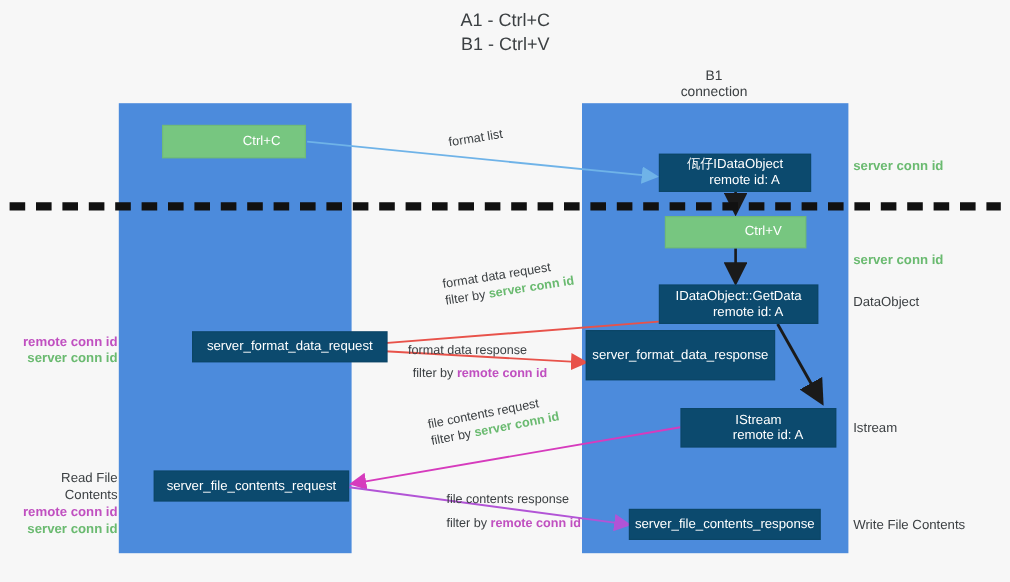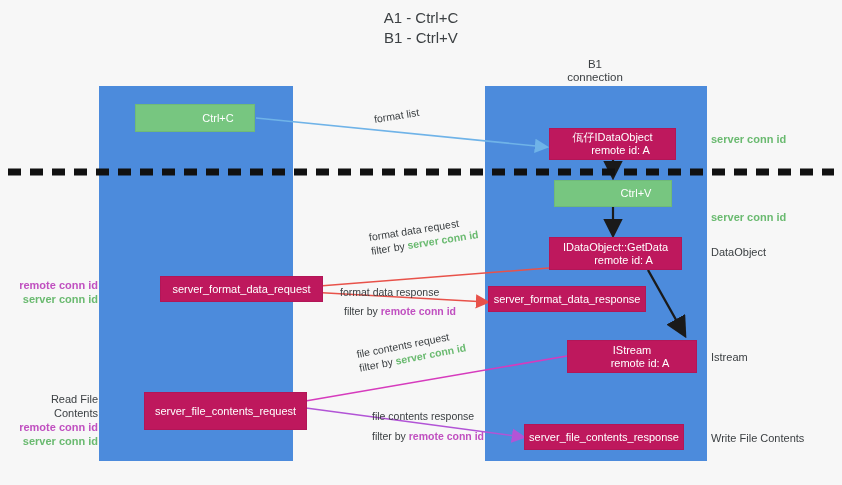--- a/index.html
+++ b/index.html
@@ -24,21 +24,21 @@
   .colhead .l2{display:block;}
 
   .lane{position:absolute;background:#4c8bdc;}
 
   .node{
     position:absolute;box-sizing:border-box;
     display:flex;flex-direction:column;align-items:center;justify-content:center;
     color:#ffffff;font-size:11px;line-height:13px;text-align:center;
     border:1px solid rgba(0,0,0,0.06);
   }
-  .node.orange{background:#be185d;}
+  .node.orange{background:#0c4a6e;}
   .node.green{background:#77c680;padding-left:46px;}
   .node .sub{font-size:11px;line-height:13px;margin-left:16px;}
 
   .sidelab{position:absolute;font-size:11px;line-height:14px;}
   .sidelab .g{color:#6aba70;font-weight:bold;}
   .sidelab .m{color:#c050c0;font-weight:bold;}
   .sidelab .d{color:#3c4043;}
 
   .arrowlab{position:absolute;font-size:10.5px;line-height:14px;color:#3c4043;white-space:nowrap;}
   .arrowlab b.g{color:#6aba70;}
@@ -115,25 +115,25 @@
 
   <div class="node orange" style="left:567px;top:340px;width:130px;height:33px;">
     <span>IStream</span>
     <span class="sub">remote id: A</span>
   </div>
 
   <div class="node orange" style="left:128px;top:276px;width:163px;height:26px;margin-left:32px;">
     <span>server_format_data_request</span>
   </div>
 
-  <div class="node orange" style="left:488px;top:286px;width:158px;height:26px;">
+  <div class="node orange" style="left:488px;top:275px;width:158px;height:42px;">
     <span>server_format_data_response</span>
   </div>
 
-  <div class="node orange" style="left:144px;top:392px;width:163px;height:38px;">
+  <div class="node orange" style="left:128px;top:392px;width:163px;height:26px;">
     <span>server_file_contents_request</span>
   </div>
 
   <div class="node orange" style="left:524px;top:424px;width:160px;height:26px;align-items:center;">
     <span>server_file_contents_response</span>
   </div>
 
   <div class="arrowlab rot-up" style="left:374px;top:112px;">
     <span>format list</span>
   </div>

